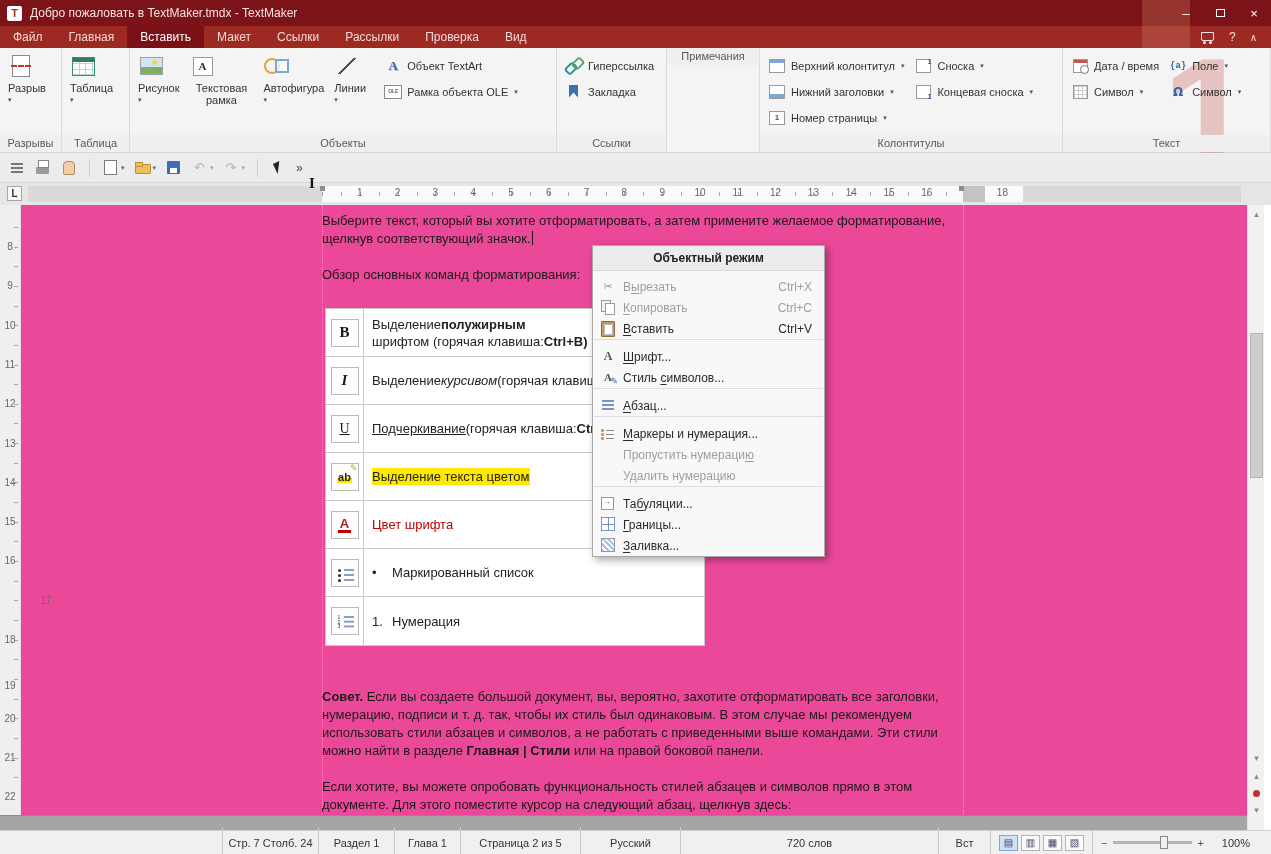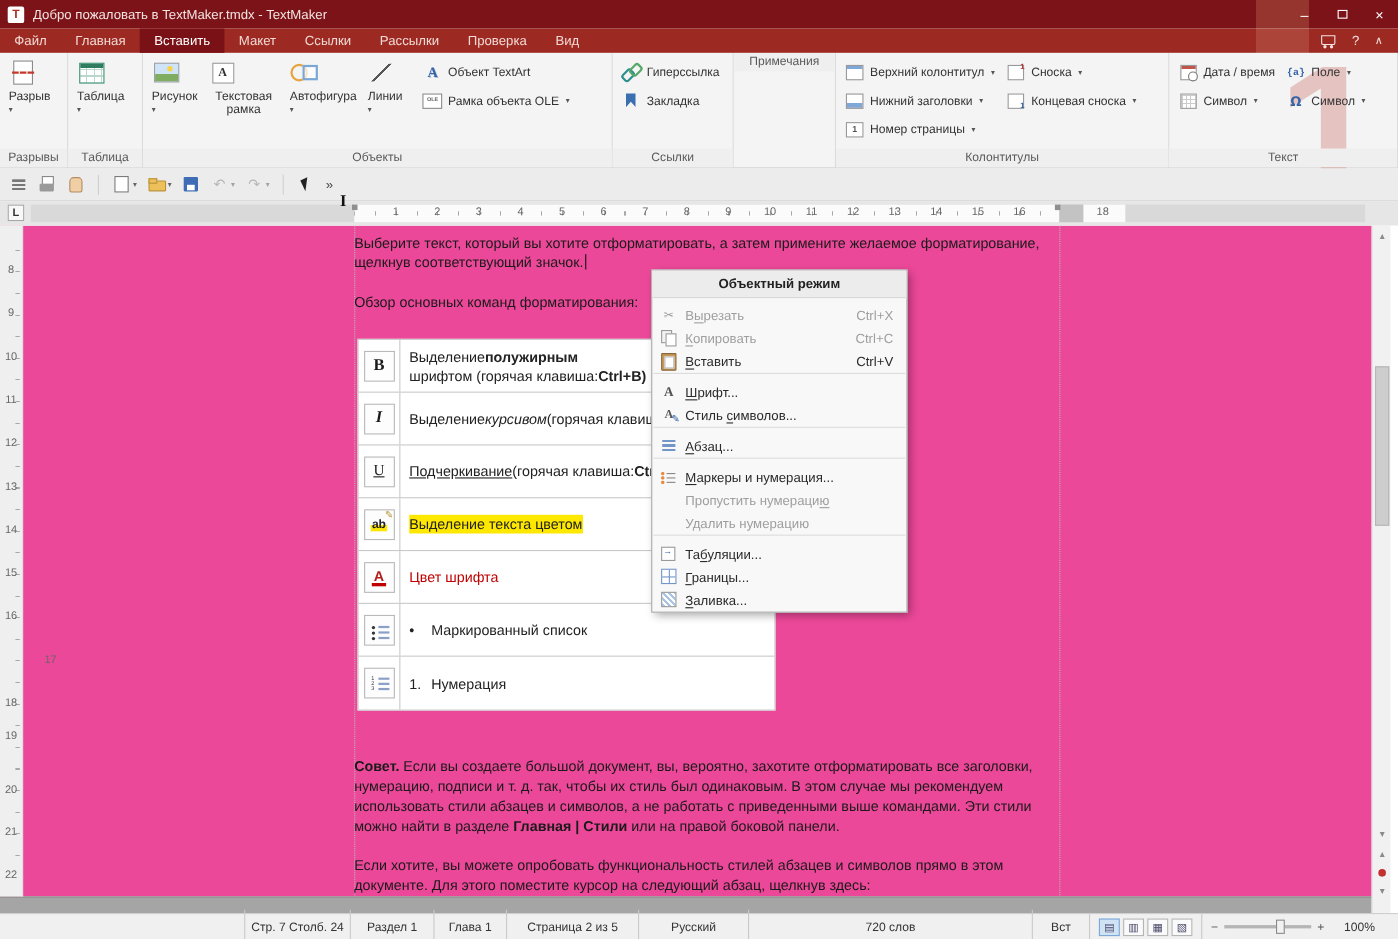--- a/index.html
+++ b/index.html
@@ -595,21 +595,21 @@
         <span class="vnum" style="top: 80.3px;">9</span>
         <span class="vnum" style="top: 119.6px;">10</span>
         <span class="vnum" style="top: 158.9px;">11</span>
         <span class="vnum" style="top: 198.2px;">12</span>
         <span class="vnum" style="top: 237.5px;">13</span>
         <span class="vnum" style="top: 276.8px;">14</span>
         <span class="vnum" style="top: 316.1px;">15</span>
         <span class="vnum" style="top: 355.4px;">16</span>
         <span class="vnum" style="top: 394.7px; margin-left: 36px;">17</span>
         <span class="vnum" style="top: 434px;">18</span>
-        <span class="vnum" style="top: 464px;">19</span>
+        <span class="vnum" style="top: 480px;">19</span>
         <span class="vnum" style="top: 512.6px;">20</span>
         <span class="vnum" style="top: 551.9px;">21</span>
         <span class="vnum" style="top: 591.2px;">22</span>
       </div>
     <div class="below-page"></div>
     <div class="vscroll">
       <span class="sarrow-btn sa-up">▴</span>
       <div class="sthumb-v"></div>
       <span class="sarrow-btn sa-down">▾</span>
       <span class="sarrow-btn nav-prev">▴</span>

